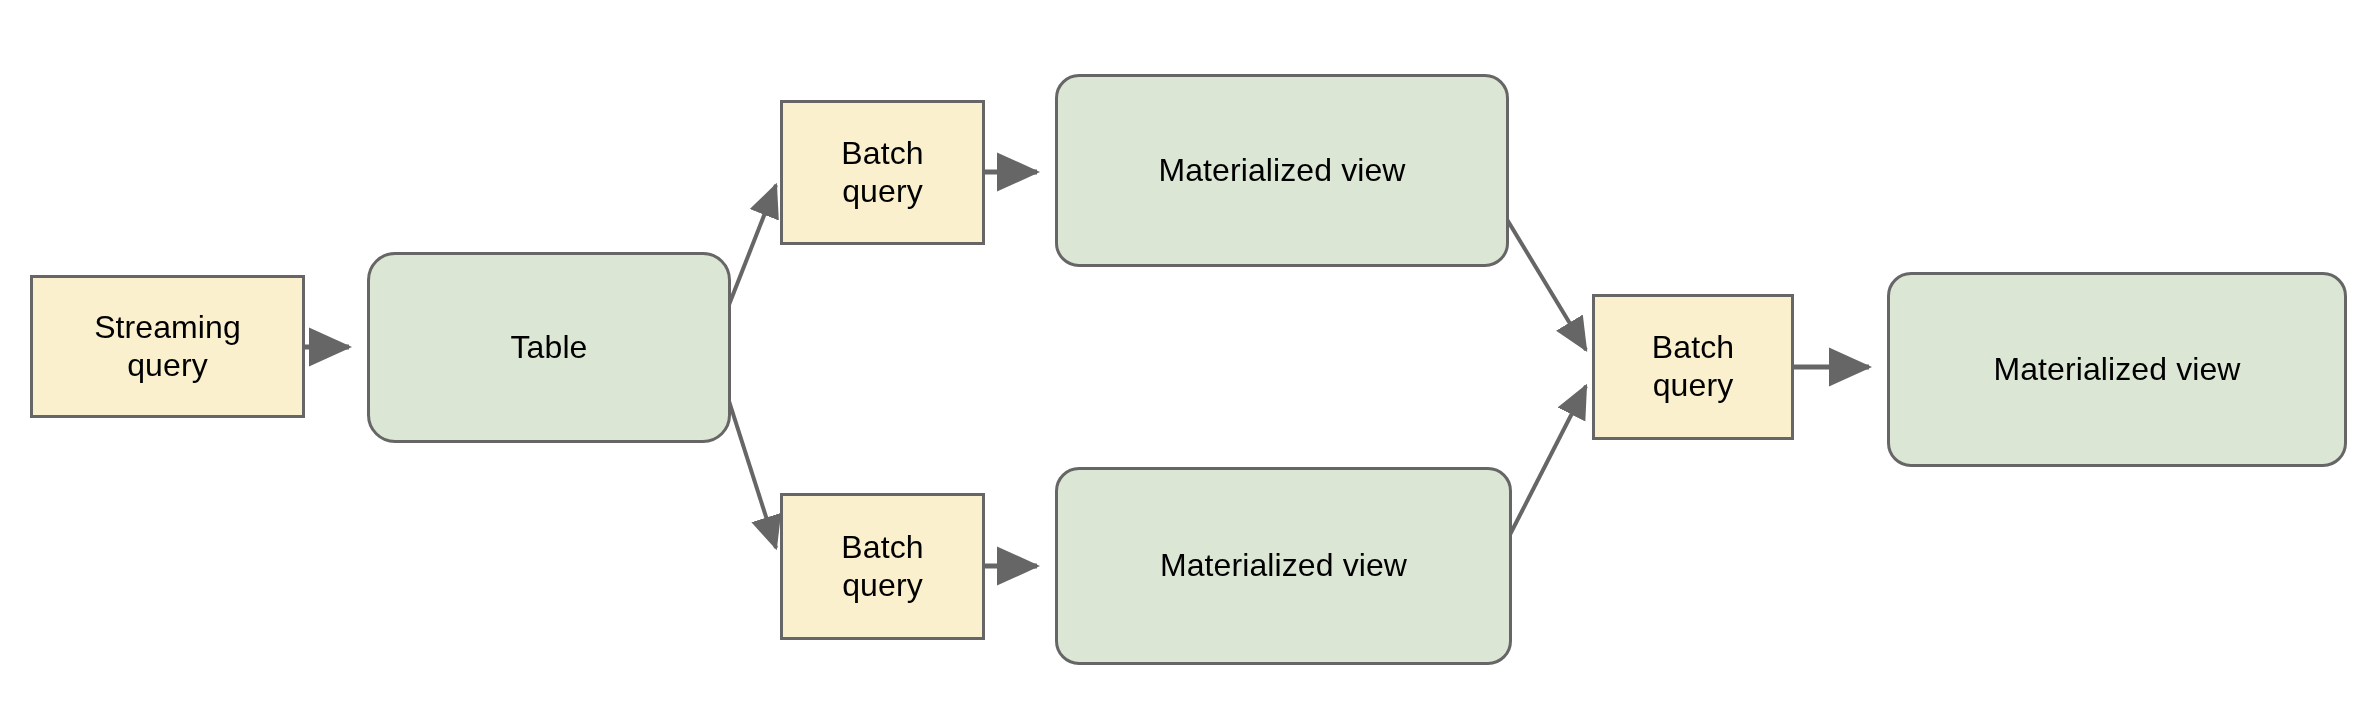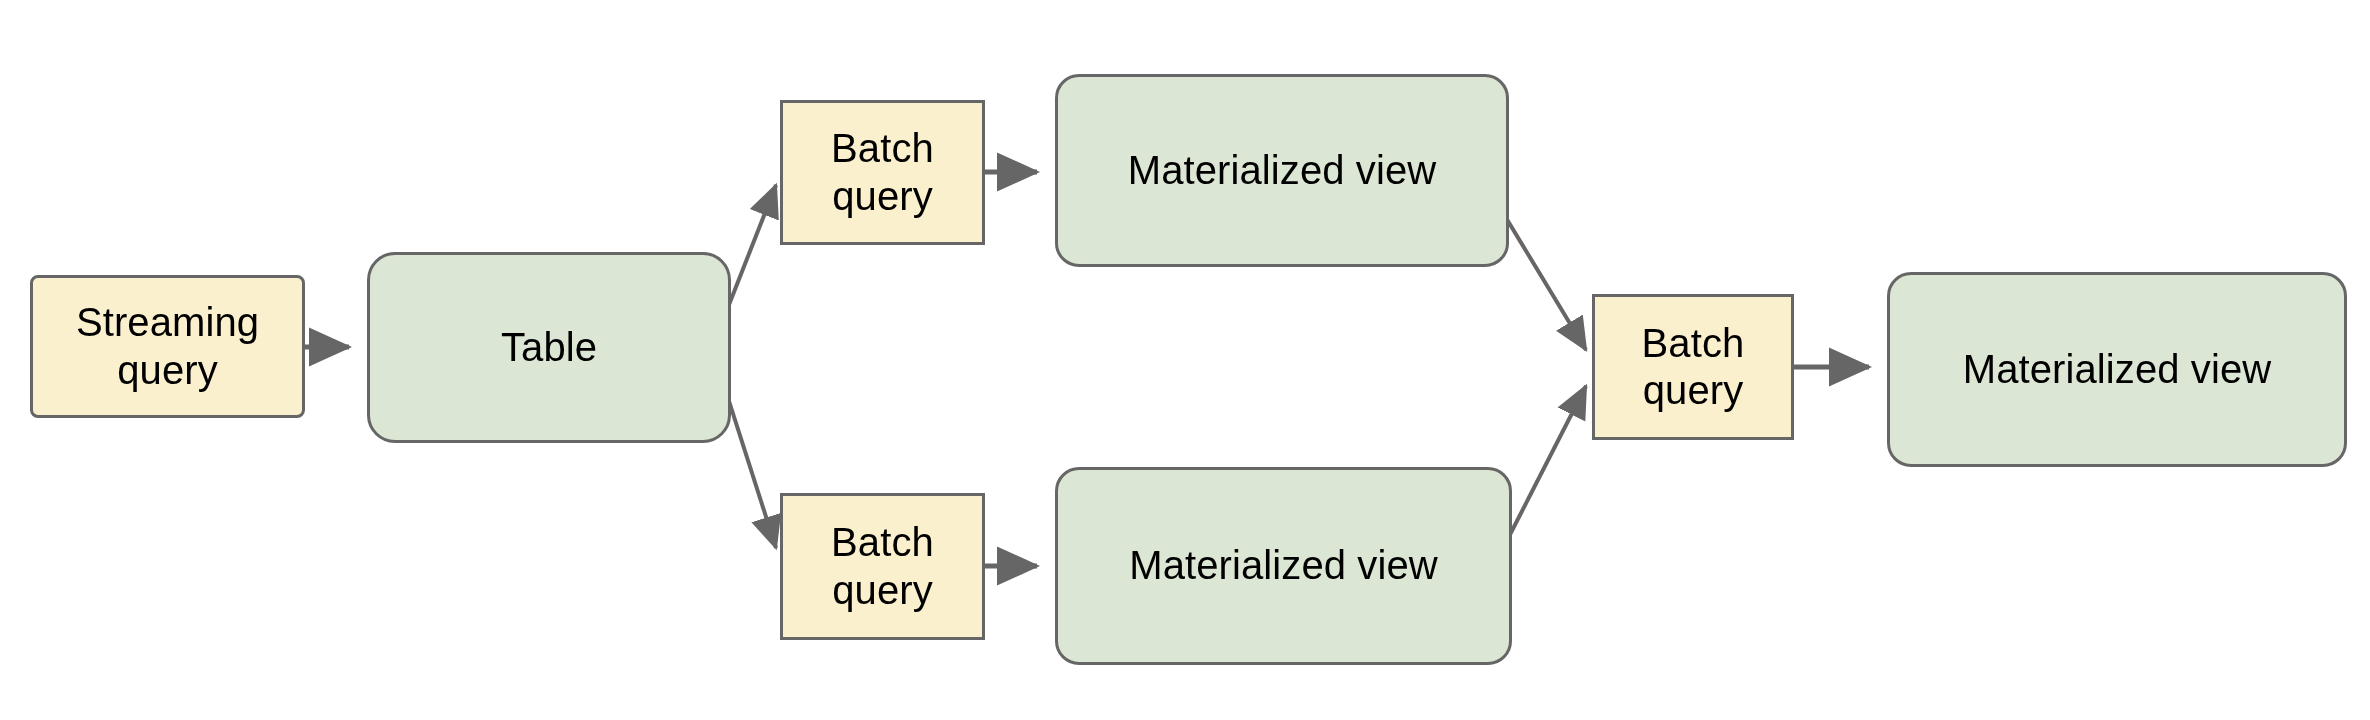--- a/index.html
+++ b/index.html
@@ -30,21 +30,21 @@
   .node {
     position: absolute;
     box-sizing: border-box;
     display: flex;
     align-items: center;
     justify-content: center;
     text-align: center;
     border: 3px solid #666666;
     color: #000000;
     font-family: "Liberation Sans", sans-serif;
-    font-size: 40px;
+    font-size: 32px;
     line-height: 1.18;
     font-weight: 400;
     letter-spacing: 0.1px;
     white-space: pre-line;
   }
   .node.process {
     background: #fbf0cd;
     border-radius: 0;
   }
   .node.store {
@@ -73,21 +73,21 @@
         <line x1="712" y1="348" x2="776" y2="185" stroke="#666666" stroke-width="4" marker-end="url(#arrowhead)"></line>
         <line x1="712" y1="348" x2="776" y2="548" stroke="#666666" stroke-width="4" marker-end="url(#arrowhead)"></line>
         <line x1="985" y1="172" x2="1037" y2="172" stroke="#666666" stroke-width="5" marker-end="url(#arrowhead)"></line>
         <line x1="985" y1="566" x2="1037" y2="566" stroke="#666666" stroke-width="5" marker-end="url(#arrowhead)"></line>
         <line x1="1494" y1="198" x2="1586" y2="350" stroke="#666666" stroke-width="4" marker-end="url(#arrowhead)"></line>
         <line x1="1497" y1="560" x2="1586" y2="386" stroke="#666666" stroke-width="4" marker-end="url(#arrowhead)"></line>
         <line x1="1794" y1="367" x2="1869" y2="367" stroke="#666666" stroke-width="5" marker-end="url(#arrowhead)"></line>
       </g>
   </svg>
 
-  <div class="node process" style="left: 30px; top: 275px; width: 275px; height: 143px; border-color: rgb(102, 102, 102); color: rgb(0, 0, 0); background: rgb(251, 240, 205); border-radius: 8px;">
+  <div class="node process" style="left: 30px; top: 275px; width: 275px; height: 143px; border-color: rgb(102, 102, 102); color: rgb(0, 0, 0); background: rgb(251, 240, 205); border-radius: 0px;">
     <span class="node-label">Streaming
 query</span>
   </div>
 
   <div class="node store" style="left: 355px; top: 252px; width: 364px; height: 191px; border-color: rgb(102, 102, 102); color: rgb(0, 0, 0); background: rgb(220, 230, 212); border-radius: 28px;">
     <span class="node-label">Table</span>
   </div>
 
   <div class="node process" style="left: 780px; top: 100px; width: 205px; height: 145px; border-color: rgb(102, 102, 102); color: rgb(0, 0, 0); background: rgb(251, 240, 205); border-radius: 0px;">
     <span class="node-label">Batch

